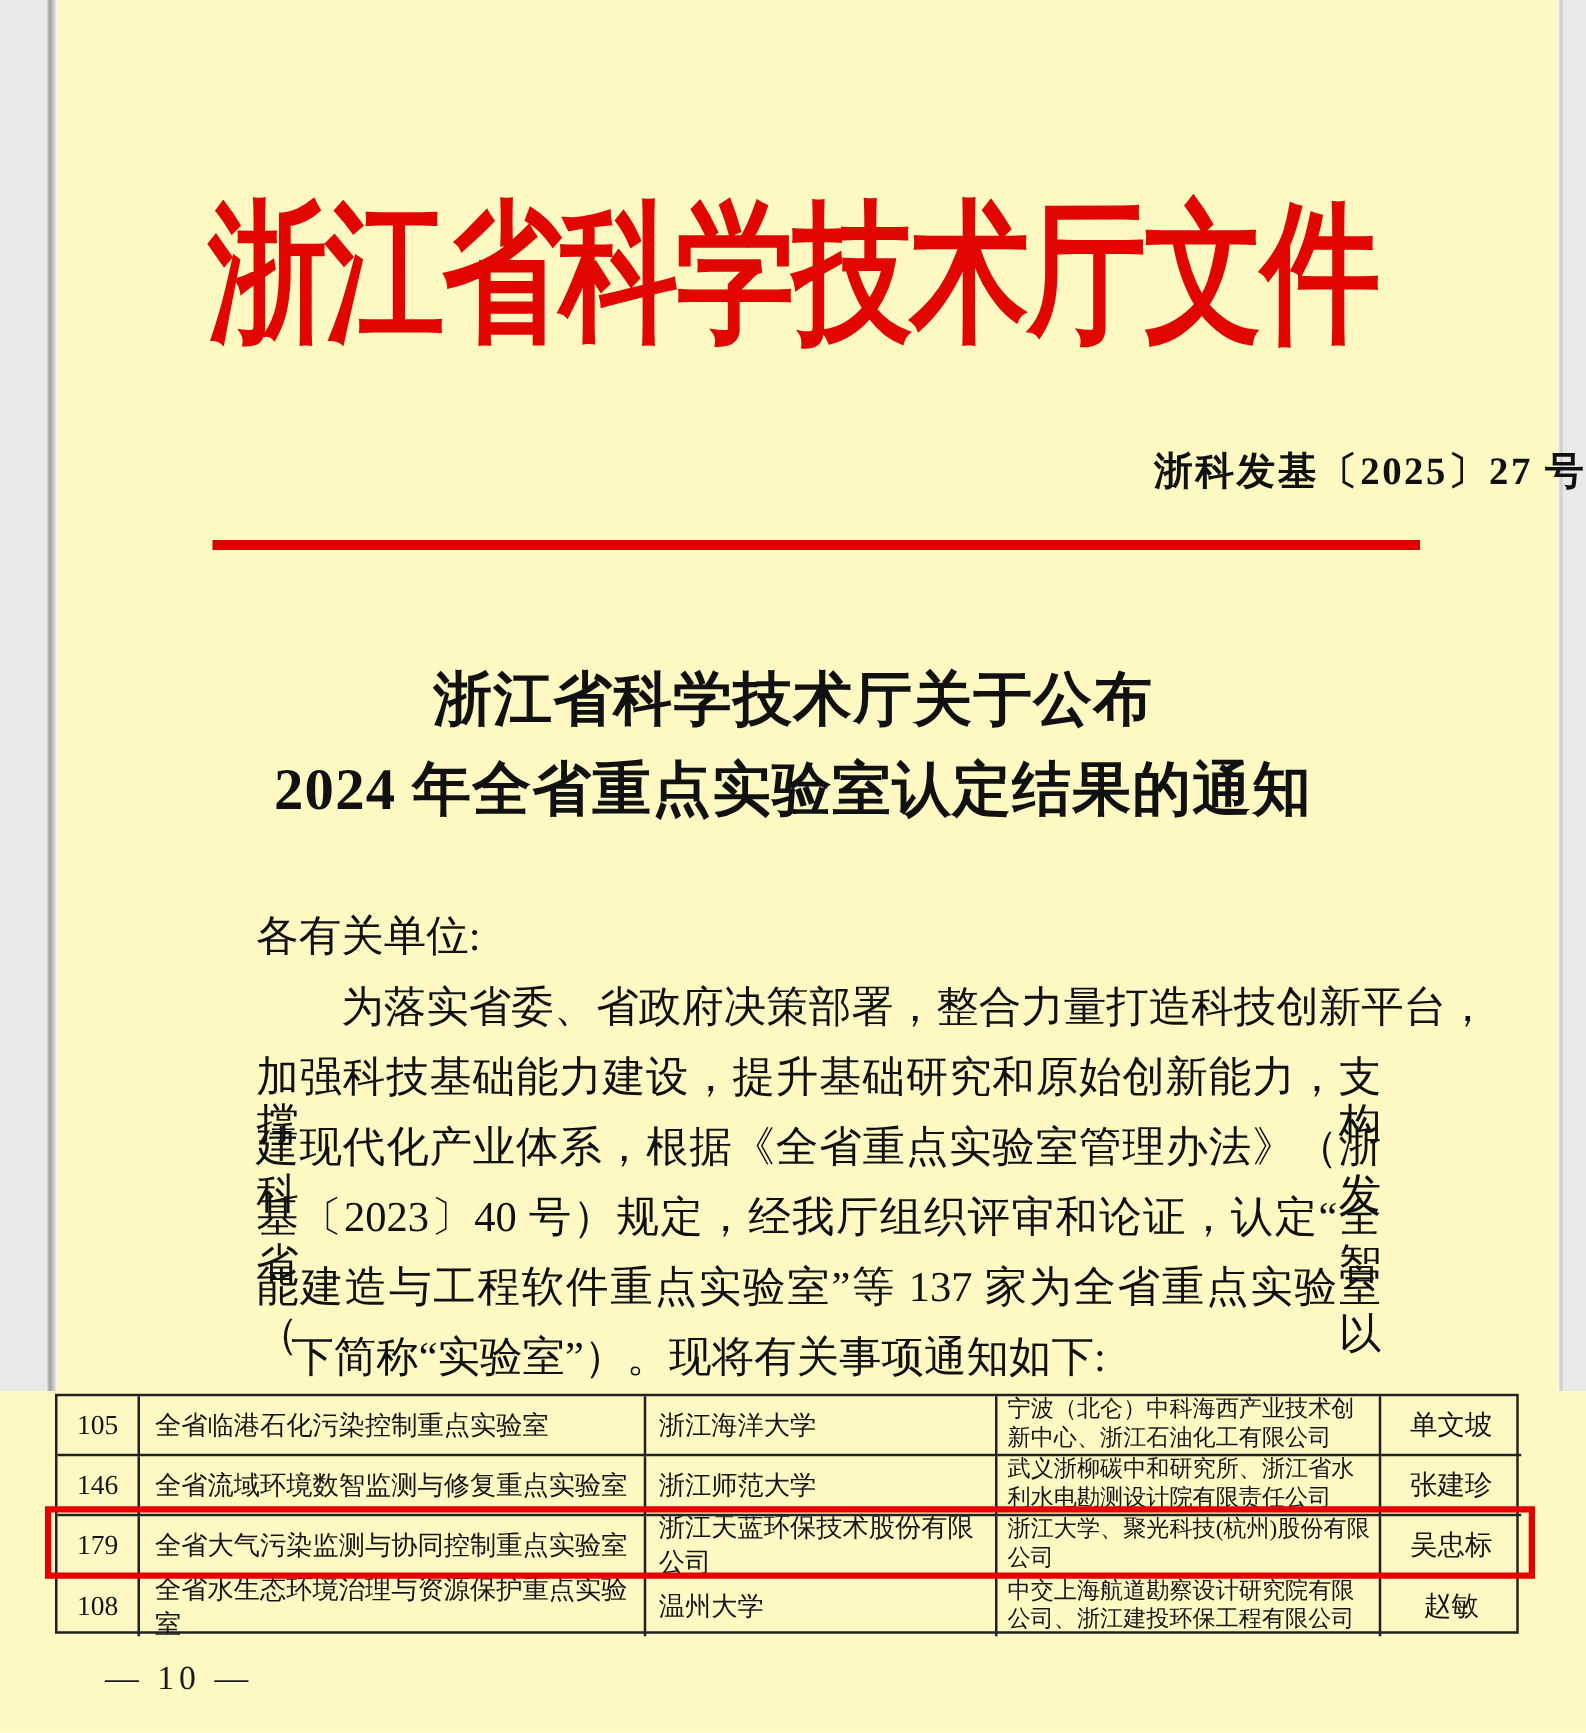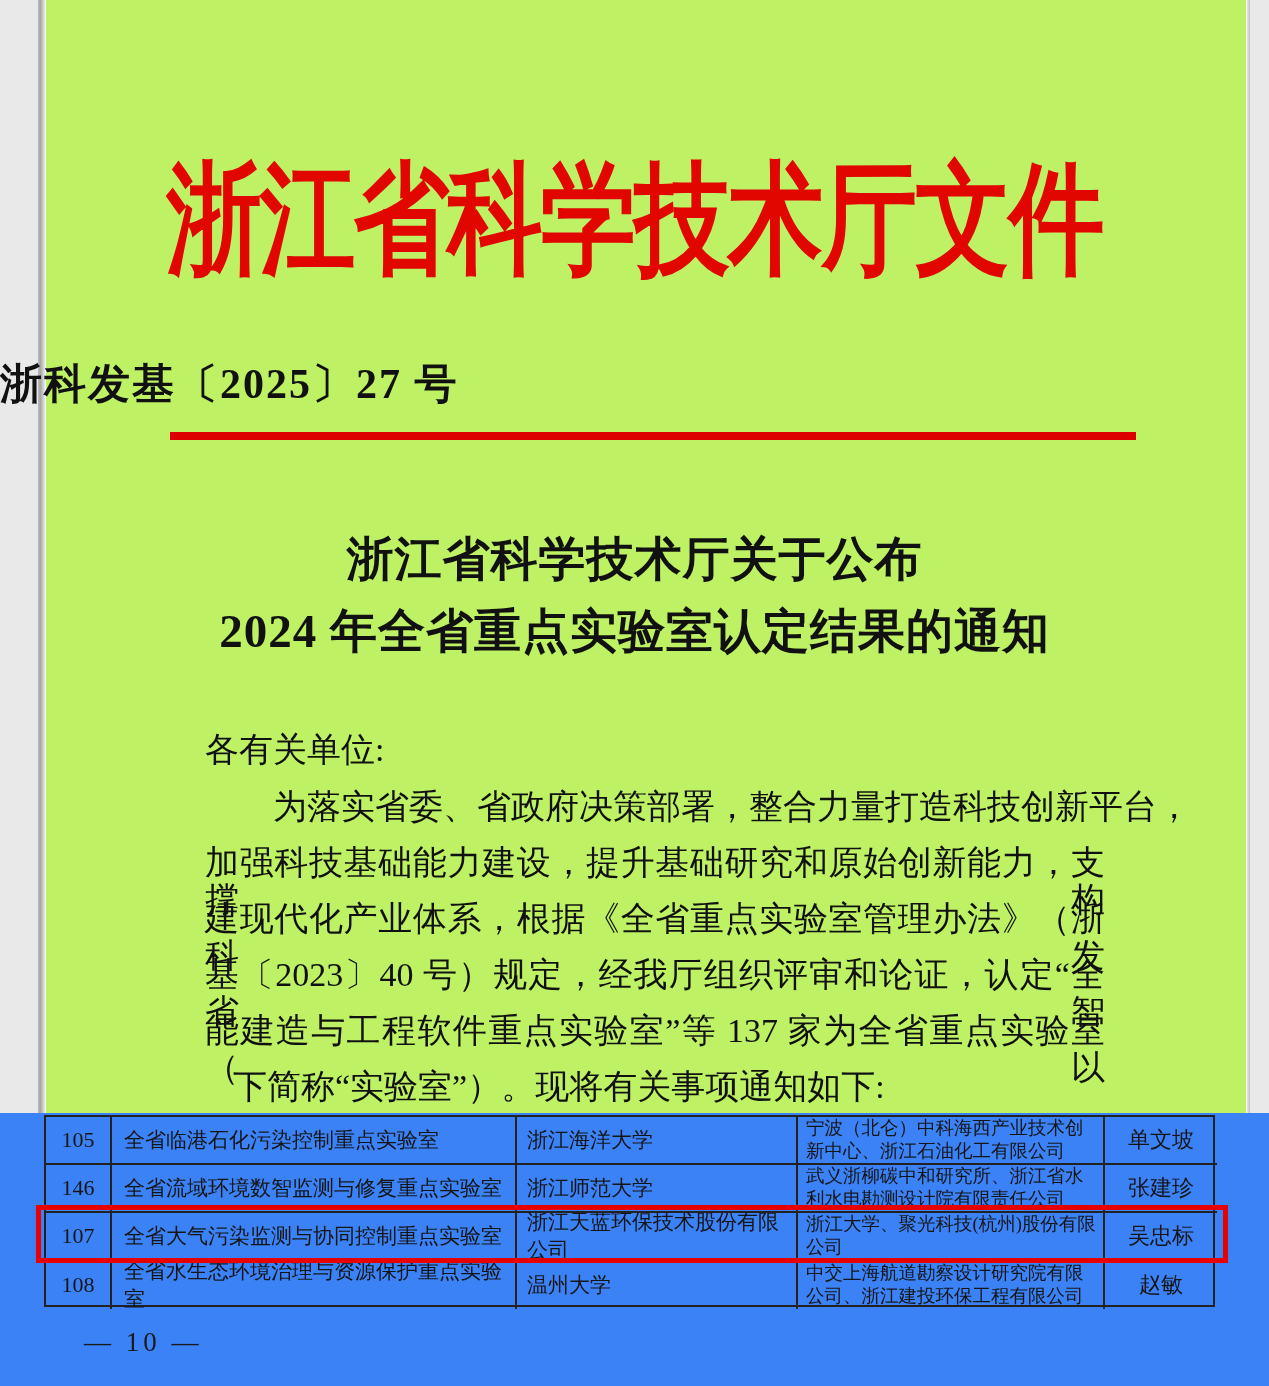--- a/index.html
+++ b/index.html
@@ -2,37 +2,37 @@
 <html><head>
 <meta charset="utf-8">
 <style>
   html,body{margin:0;padding:0;}
   body{
     width:1269px;height:1386px;position:relative;background:#ffffff;
     font-family:"Liberation Serif","DejaVu Serif",serif;color:#111;
     overflow:hidden;
   }
   
-  .top-section{position:absolute;left:0;top:0;width:1269px;height:1113px;background:#bef264;}
+  .top-section{position:absolute;left:0;top:0;width:1269px;height:1113px;background:#fef9c3;}
   .margin-left{position:absolute;left:0;top:0;width:38px;height:1113px;background:#e9e9e9;}
   .edge-left{position:absolute;left:38px;top:0;width:8px;height:1113px;
     background:linear-gradient(to right,#b9b9b9 0,#a6a6a6 30%,#d9d9d9 75%,#ffffff 100%);}
   .margin-right{position:absolute;left:1250px;top:0;width:19px;height:1113px;background:#e9e9e9;}
   .edge-right{position:absolute;left:1246px;top:0;width:4px;height:1113px;
     background:linear-gradient(to left,#c2c2c2 0,#e0e0e0 60%,#ffffff 100%);}
 
   .doc-title{
     position:absolute;left:0;top:148px;width:1269px;text-align:center;
     font-size:122px;line-height:1.18;font-weight:bold;white-space:nowrap;
     transform:scaleX(0.78);transform-origin:50% 50%;
     letter-spacing:-2px;
   }
   .doc-number{
-    position:absolute;left:0;top:356px;width:1269px;text-align:left;
-    font-size:42px;font-weight:bold;letter-spacing:2px;
+    position:absolute;left:0;top:356px;width:1269px;text-align:right;
+    font-size:31px;font-weight:bold;letter-spacing:2px;
   }
   .red-rule{position:absolute;left:170px;top:432px;width:966px;height:8px;}
 
   .subtitle-1{
     position:absolute;left:0;top:528px;width:1269px;text-align:center;
     font-size:47px;font-weight:bold;letter-spacing:1px;
   }
   .subtitle-2{
     position:absolute;left:0;top:600px;width:1269px;text-align:center;
     font-size:47px;font-weight:bold;letter-spacing:1px;
@@ -41,21 +41,21 @@
   .bline{position:absolute;left:0;width:900px;font-size:34px;line-height:1.1;white-space:nowrap;}
   .bline.just{white-space:normal;text-align:justify;text-align-last:justify;}
   .bl0{top:788px;padding-left:68px;width:832px;}
   .bl1{top:844px;}
   .bl2{top:900px;}
   .bl3{top:956px;}
   .bl4{top:1012px;}
   .bl5{top:1068px;}
 
   
-  .bottom-section{position:absolute;left:0;top:1113px;width:1269px;height:273px;background:#3b82f6;}
+  .bottom-section{position:absolute;left:0;top:1113px;width:1269px;height:273px;background:#fef9c3;}
   .lab-table{
     position:absolute;left:44px;top:2px;width:1171px;height:192px;
     display:grid;box-sizing:border-box;
     grid-template-columns:66px 405px 281px 307px 112px;
     grid-template-rows:48px 48px 48px 48px;
     border:2px solid #222;
     font-size:21px;
   }
   .cell{
     box-sizing:border-box;border-right:2px solid #222;border-bottom:2px solid #222;
@@ -114,21 +114,21 @@
     <div class="cell c-inst">浙江海洋大学</div>
     <div class="cell c-part">宁波（北仑）中科海西产业技术创新中心、浙江石油化工有限公司</div>
     <div class="cell c-dir last-col">单文坡</div>
 
     <div class="cell c-no">146</div>
     <div class="cell c-lab">全省流域环境数智监测与修复重点实验室</div>
     <div class="cell c-inst">浙江师范大学</div>
     <div class="cell c-part">武义浙柳碳中和研究所、浙江省水利水电勘测设计院有限责任公司</div>
     <div class="cell c-dir last-col">张建珍</div>
 
-    <div class="cell c-no">107</div>
+    <div class="cell c-no">179</div>
     <div class="cell c-lab">全省大气污染监测与协同控制重点实验室</div>
     <div class="cell c-inst">浙江天蓝环保技术股份有限公司</div>
     <div class="cell c-part">浙江大学、聚光科技(杭州)股份有限公司</div>
     <div class="cell c-dir last-col">吴忠标</div>
 
     <div class="cell c-no row4">108</div>
     <div class="cell c-lab row4">全省水生态环境治理与资源保护重点实验室</div>
     <div class="cell c-inst row4">温州大学</div>
     <div class="cell c-part row4">中交上海航道勘察设计研究院有限公司、浙江建投环保工程有限公司</div>
     <div class="cell c-dir row4 last-col">赵敏</div>

